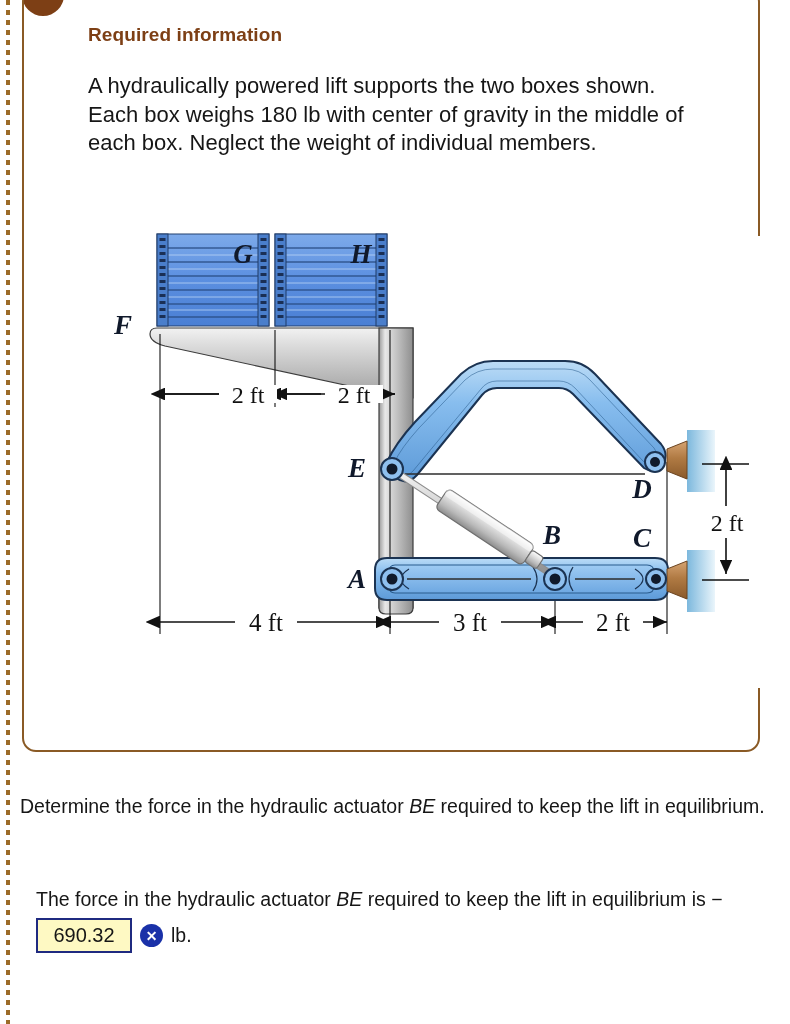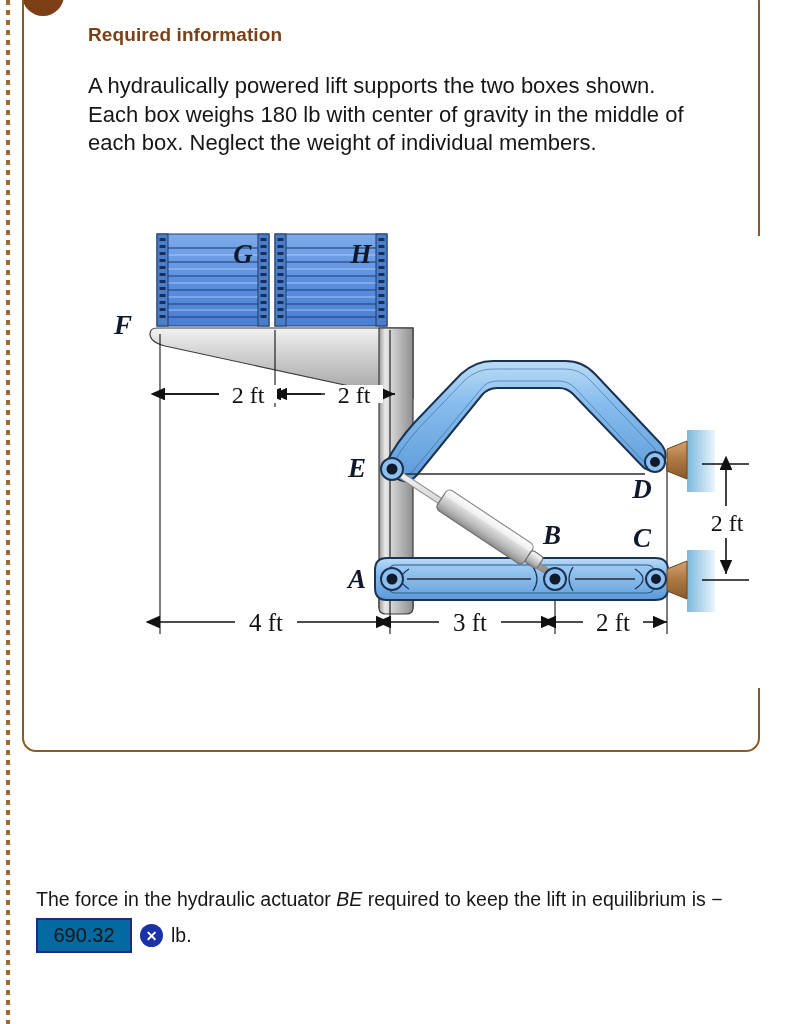--- a/index.html
+++ b/index.html
@@ -98,21 +98,21 @@
   }
   .ans-row {
     display: flex;
     align-items: center;
     gap: 8px;
     margin-top: 4px;
   }
   .ans-box {
     display: inline-block;
     border: 2px solid #1f2a80;
-    background: #0369a1;
+    background: #fef9c3;
     padding: 2px 10px 3px 10px;
     font-size: 20px;
     line-height: 26px;
     color: #161616;
     min-width: 96px;
     text-align: center;
   }
   .wrong-mark {
     display: inline-flex;
     align-items: center;
@@ -470,20 +470,23 @@
         <rect x="140" y="390" width="62" height="20" fill="#fff"></rect>
         <rect x="344" y="390" width="62" height="20" fill="#fff"></rect>
         <rect x="488" y="390" width="60" height="20" fill="#fff"></rect>
         <text x="171" y="409" font-family="'Liberation Serif', serif" font-size="25" fill="#111" text-anchor="middle">4 ft</text>
         <text x="375" y="409" font-family="'Liberation Serif', serif" font-size="25" fill="#111" text-anchor="middle">3 ft</text>
         <text x="518" y="409" font-family="'Liberation Serif', serif" font-size="25" fill="#111" text-anchor="middle">2 ft</text>
       </g>
     </svg>
   </div>
 
+  <div class="question">
+    <span>Determine the force in the hydraulic actuator </span><i class="var">BE</i><span> required to keep the lift in equilibrium.</span>
+  </div>
 
   <div class="answer-line">
     <span>The force in the hydraulic actuator </span><i class="var">BE</i><span> required to keep the lift in equilibrium is −</span>
     <div class="ans-row">
       <span class="ans-box">690.32</span>
       <span class="wrong-mark">✕</span>
       <span>lb.</span>
     </div>
   </div>
 

